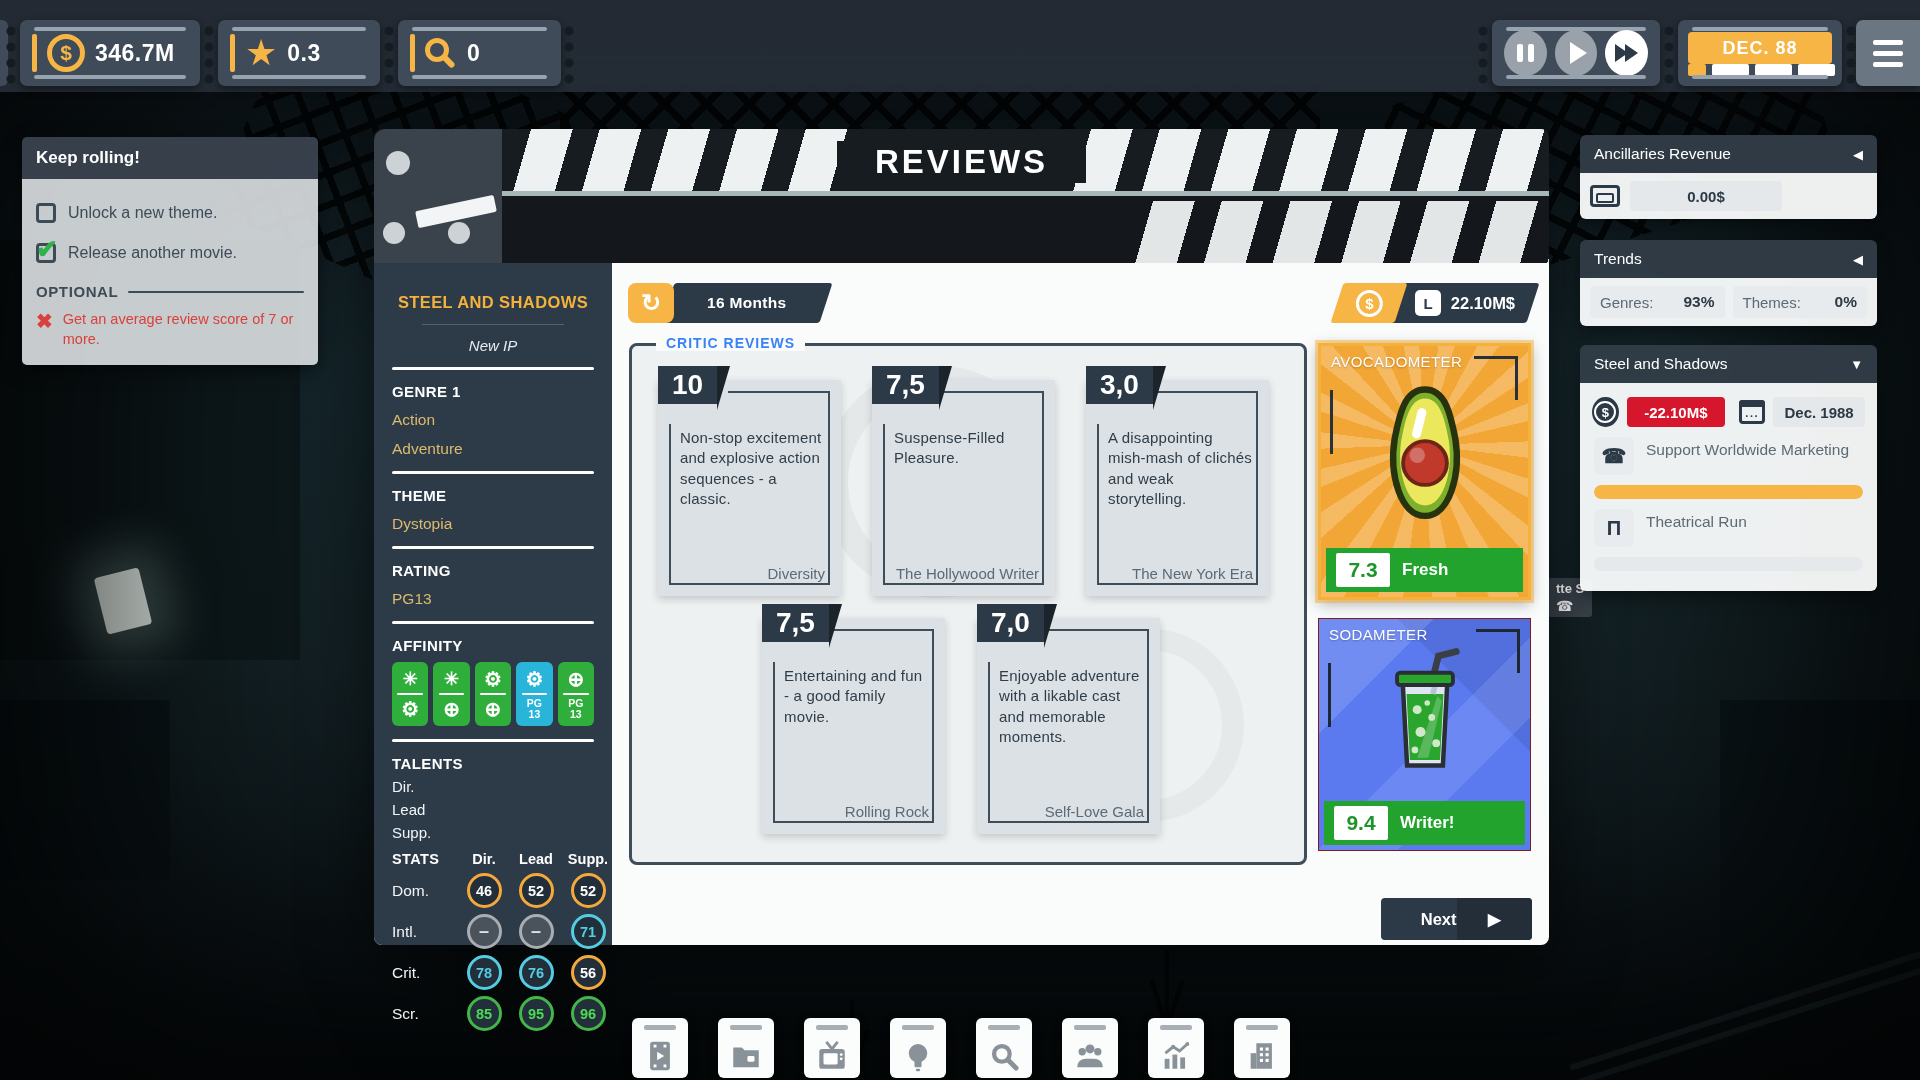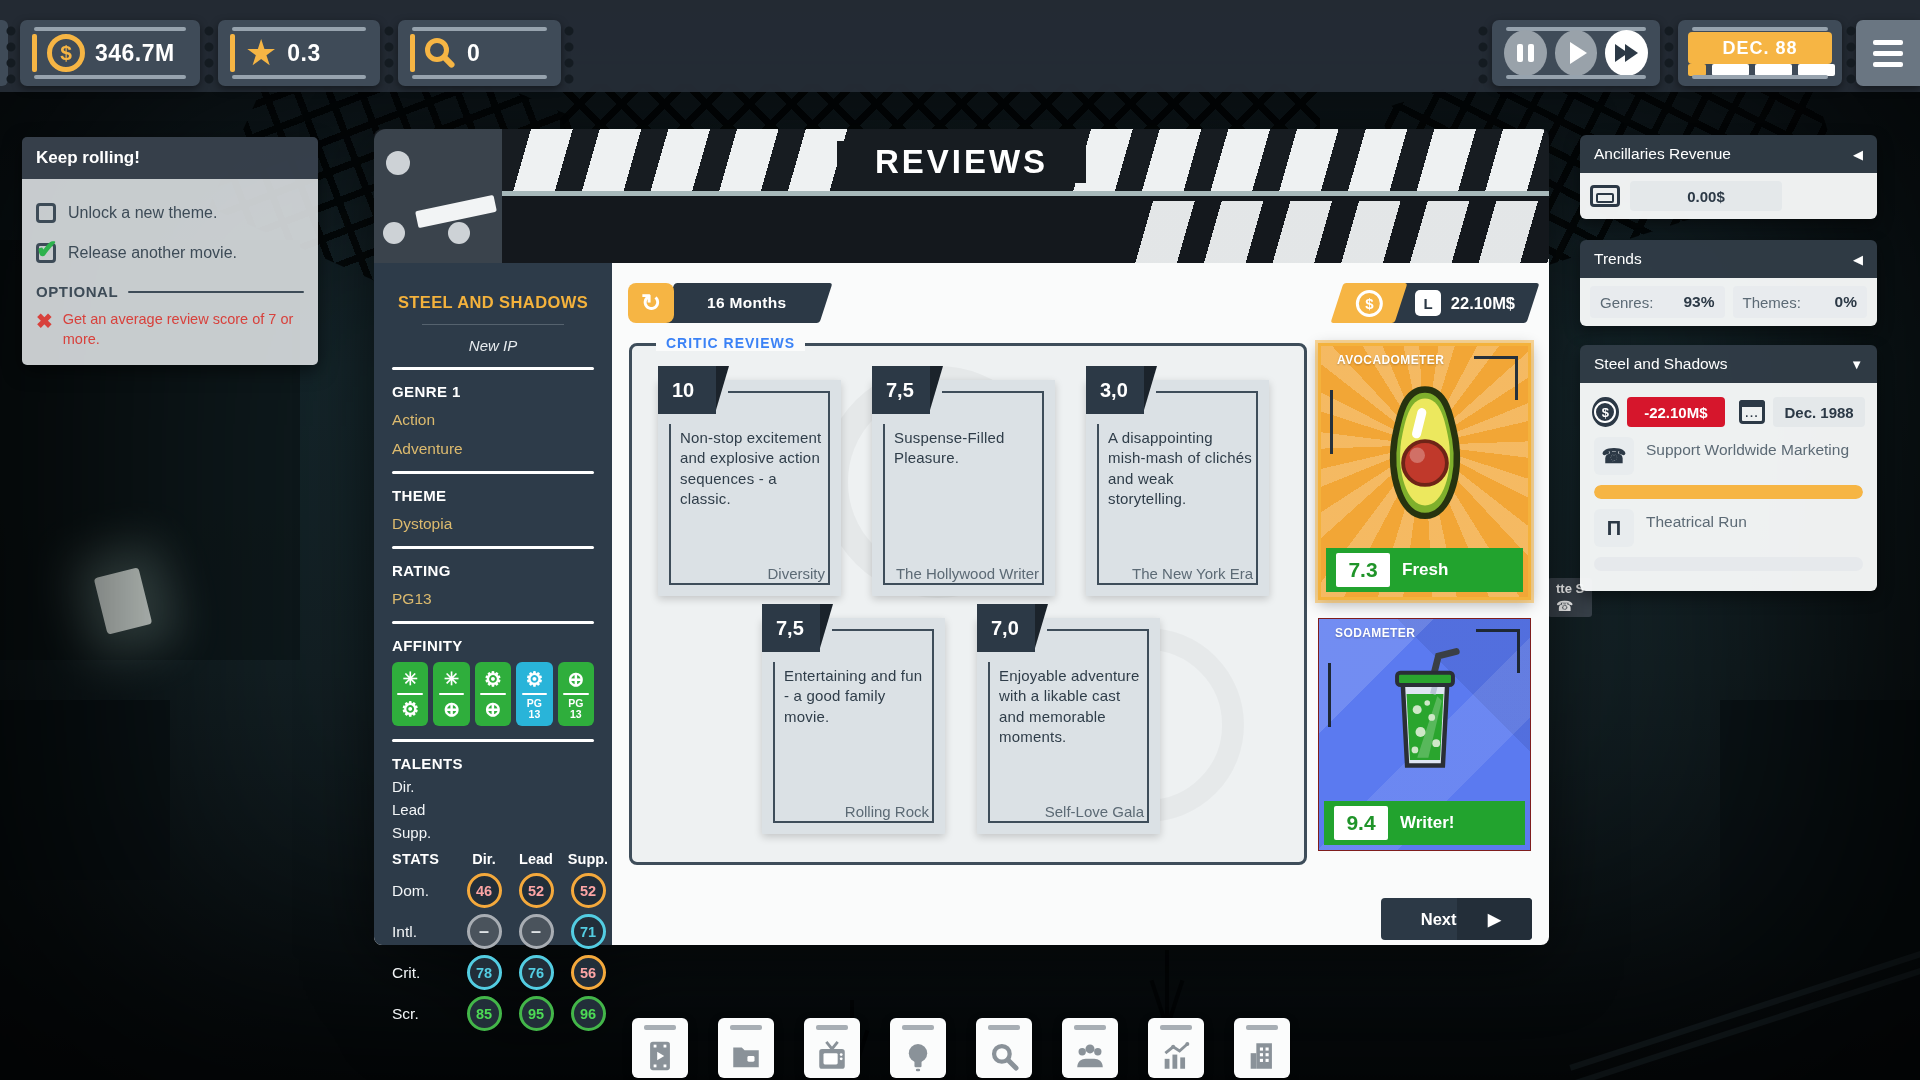--- a/index.html
+++ b/index.html
@@ -103,21 +103,21 @@
   .slot[data-icon="compass"]::before{content:"⊕";font-size:20px;}
   .slot[data-icon="pg13"]::before{content:"PG\A 13";white-space:pre;font-size:10.5px;line-height:1.05;text-align:center;}
   .tile .sep{height:2px;background:#fff;width:70%;border-radius:1px;}
   .talent{font-size:15px;margin:6px 0;color:#f2f5f7;}
   .stats{margin-top:10px;display:grid;grid-template-columns:66px 52px 52px 52px;row-gap:6px;align-items:center;justify-items:center;}
   .stats .rl{justify-self:start;font-size:15.5px;color:#f2f5f7;}
   .stats .hd{font-weight:bold;font-size:14.5px;color:#fff;}
   .stats .hd.first{justify-self:start;letter-spacing:.4px;}
   .scir{width:35px;height:35px;border-radius:50%;background:#222e39;border:3px solid;display:flex;align-items:center;justify-content:center;
     font-weight:bold;font-size:14.5px;}
-  .scir[data-color="yellow"]{border-color:#f4a93c;color:#fca5a5;}
+  .scir[data-color="yellow"]{border-color:#f4a93c;color:#ffffff;}
   .scir[data-color="cyan"]{border-color:#53cde2;color:#53cde2;}
   .scir[data-color="green"]{border-color:#43b649;color:#4ddb55;}
   .scir[data-color="gray"]{border-color:#a8adb3;color:#dfe3e6;background:#4a535c;font-size:18px;}
   
   .zone{position:absolute;left:238px;top:0;right:0;bottom:0;}
   .badge-dur{position:absolute;left:16px;top:20px;display:flex;align-items:center;}
   .badge-sq{width:46px;height:40px;background:#f6b544;border-radius:8px;display:flex;align-items:center;justify-content:center;
     color:#fff;font-size:24px;font-weight:bold;z-index:2;}
   .badge-par{height:40px;background:#2c3946;transform:skewX(-18deg);display:flex;align-items:center;justify-content:center;margin-left:-6px;border-radius:3px;}
   .badge-par>span{transform:skewX(18deg);color:#fff;font-weight:bold;font-size:15.5px;letter-spacing:.3px;}
@@ -135,32 +135,32 @@
   .critic-box::after{content:"";position:absolute;right:60px;bottom:40px;width:150px;height:150px;border-radius:50%;
     border:22px solid rgba(0,0,0,.03);}
   .critic-label{position:absolute;left:24px;top:-11px;background:#fafbfb;padding:0 10px;color:#3b82f6;font-weight:bold;
     font-size:14px;letter-spacing:1px;}
   .card{position:absolute;width:183px;height:216px;background:#dbe1e5;box-shadow:0 3px 8px rgba(0,0,0,.18);z-index:2;}
   .card .ol{position:absolute;background:#3e4d5a;}
   .card .ol.t{left:70px;right:11px;top:11px;height:2px;}
   .card .ol.r{right:11px;top:11px;bottom:11px;width:2px;}
   .card .ol.b{left:11px;right:11px;bottom:11px;height:2px;}
   .card .ol.l{left:11px;top:44px;bottom:11px;width:2px;}
-  .score{position:absolute;left:0;top:-14px;height:48px;min-width:58px;background:#2c3946;color:#fff;font-weight:bold;font-size:20px;
+  .score{position:absolute;left:0;top:-14px;height:38px;min-width:58px;background:#2c3946;color:#fff;font-weight:bold;font-size:28px;
     display:flex;align-items:center;padding:0 14px;z-index:3;}
   .score::after{content:"";position:absolute;right:-13px;top:0;width:0;height:0;border-top:44px solid #1b232b;border-right:13px solid transparent;}
   .rv-text{position:absolute;left:22px;top:48px;right:16px;color:#2f3d49;font-size:15px;line-height:1.35;letter-spacing:.2px;}
   .rv-src{position:absolute;right:16px;bottom:14px;color:#5c6a75;font-size:15px;}
   .c1{left:46px;top:117px;} .c2{left:260px;top:117px;} .c3{left:474px;top:117px;}
   .c4{left:150px;top:355px;} .c5{left:365px;top:355px;}
   
   .meter{position:absolute;left:706px;width:213px;overflow:hidden;}
   .meter .brk1{position:absolute;top:10px;right:10px;width:44px;height:44px;border-top:3px solid #26313c;border-right:3px solid #26313c;z-index:3;}
   .meter .brk2{position:absolute;left:9px;top:44px;width:3px;height:64px;background:#26313c;z-index:3;}
-  .m-title{position:absolute;left:16px;top:7px;color:#fff;font-weight:bold;font-size:12px;letter-spacing:.4px;z-index:4;text-shadow:0 1px 2px rgba(0,0,0,.25);}
+  .m-title{position:absolute;left:10px;top:7px;color:#fff;font-weight:normal;font-size:15px;letter-spacing:.4px;z-index:4;text-shadow:0 1px 2px rgba(0,0,0,.25);}
   .m-art{position:absolute;left:0;right:0;top:34px;display:flex;justify-content:center;z-index:2;}
   .m-bar{position:absolute;left:5px;right:5px;bottom:5px;height:44px;background:#22a32e;display:flex;align-items:center;z-index:4;}
   .m-score{width:54px;height:34px;background:#fff;margin-left:10px;border-radius:2px;color:#1f9429;font-weight:bold;font-size:21px;
     display:flex;align-items:center;justify-content:center;}
   .m-verdict{color:#fff;font-weight:bold;font-size:17px;margin-left:12px;}
   .avocado{top:80px;height:257px;background:#f2a636;border:3px solid #f4b23c;box-shadow:0 0 0 3px rgba(246,181,68,.55),0 4px 14px rgba(0,0,0,.3);}
   .avocado .burst{position:absolute;inset:-40px;background:repeating-conic-gradient(from 8deg at 50% 42%,rgba(255,255,255,.22) 0 9deg,transparent 9deg 20deg);}
   .soda{top:355px;height:233px;background:#5b7af0;border:1px solid #7f1d1d;}
   .soda .poly{position:absolute;inset:0;
     background:linear-gradient(135deg,rgba(255,255,255,.14) 0 26%,transparent 26% 52%,rgba(255,255,255,.10) 52% 70%,transparent 70%),

